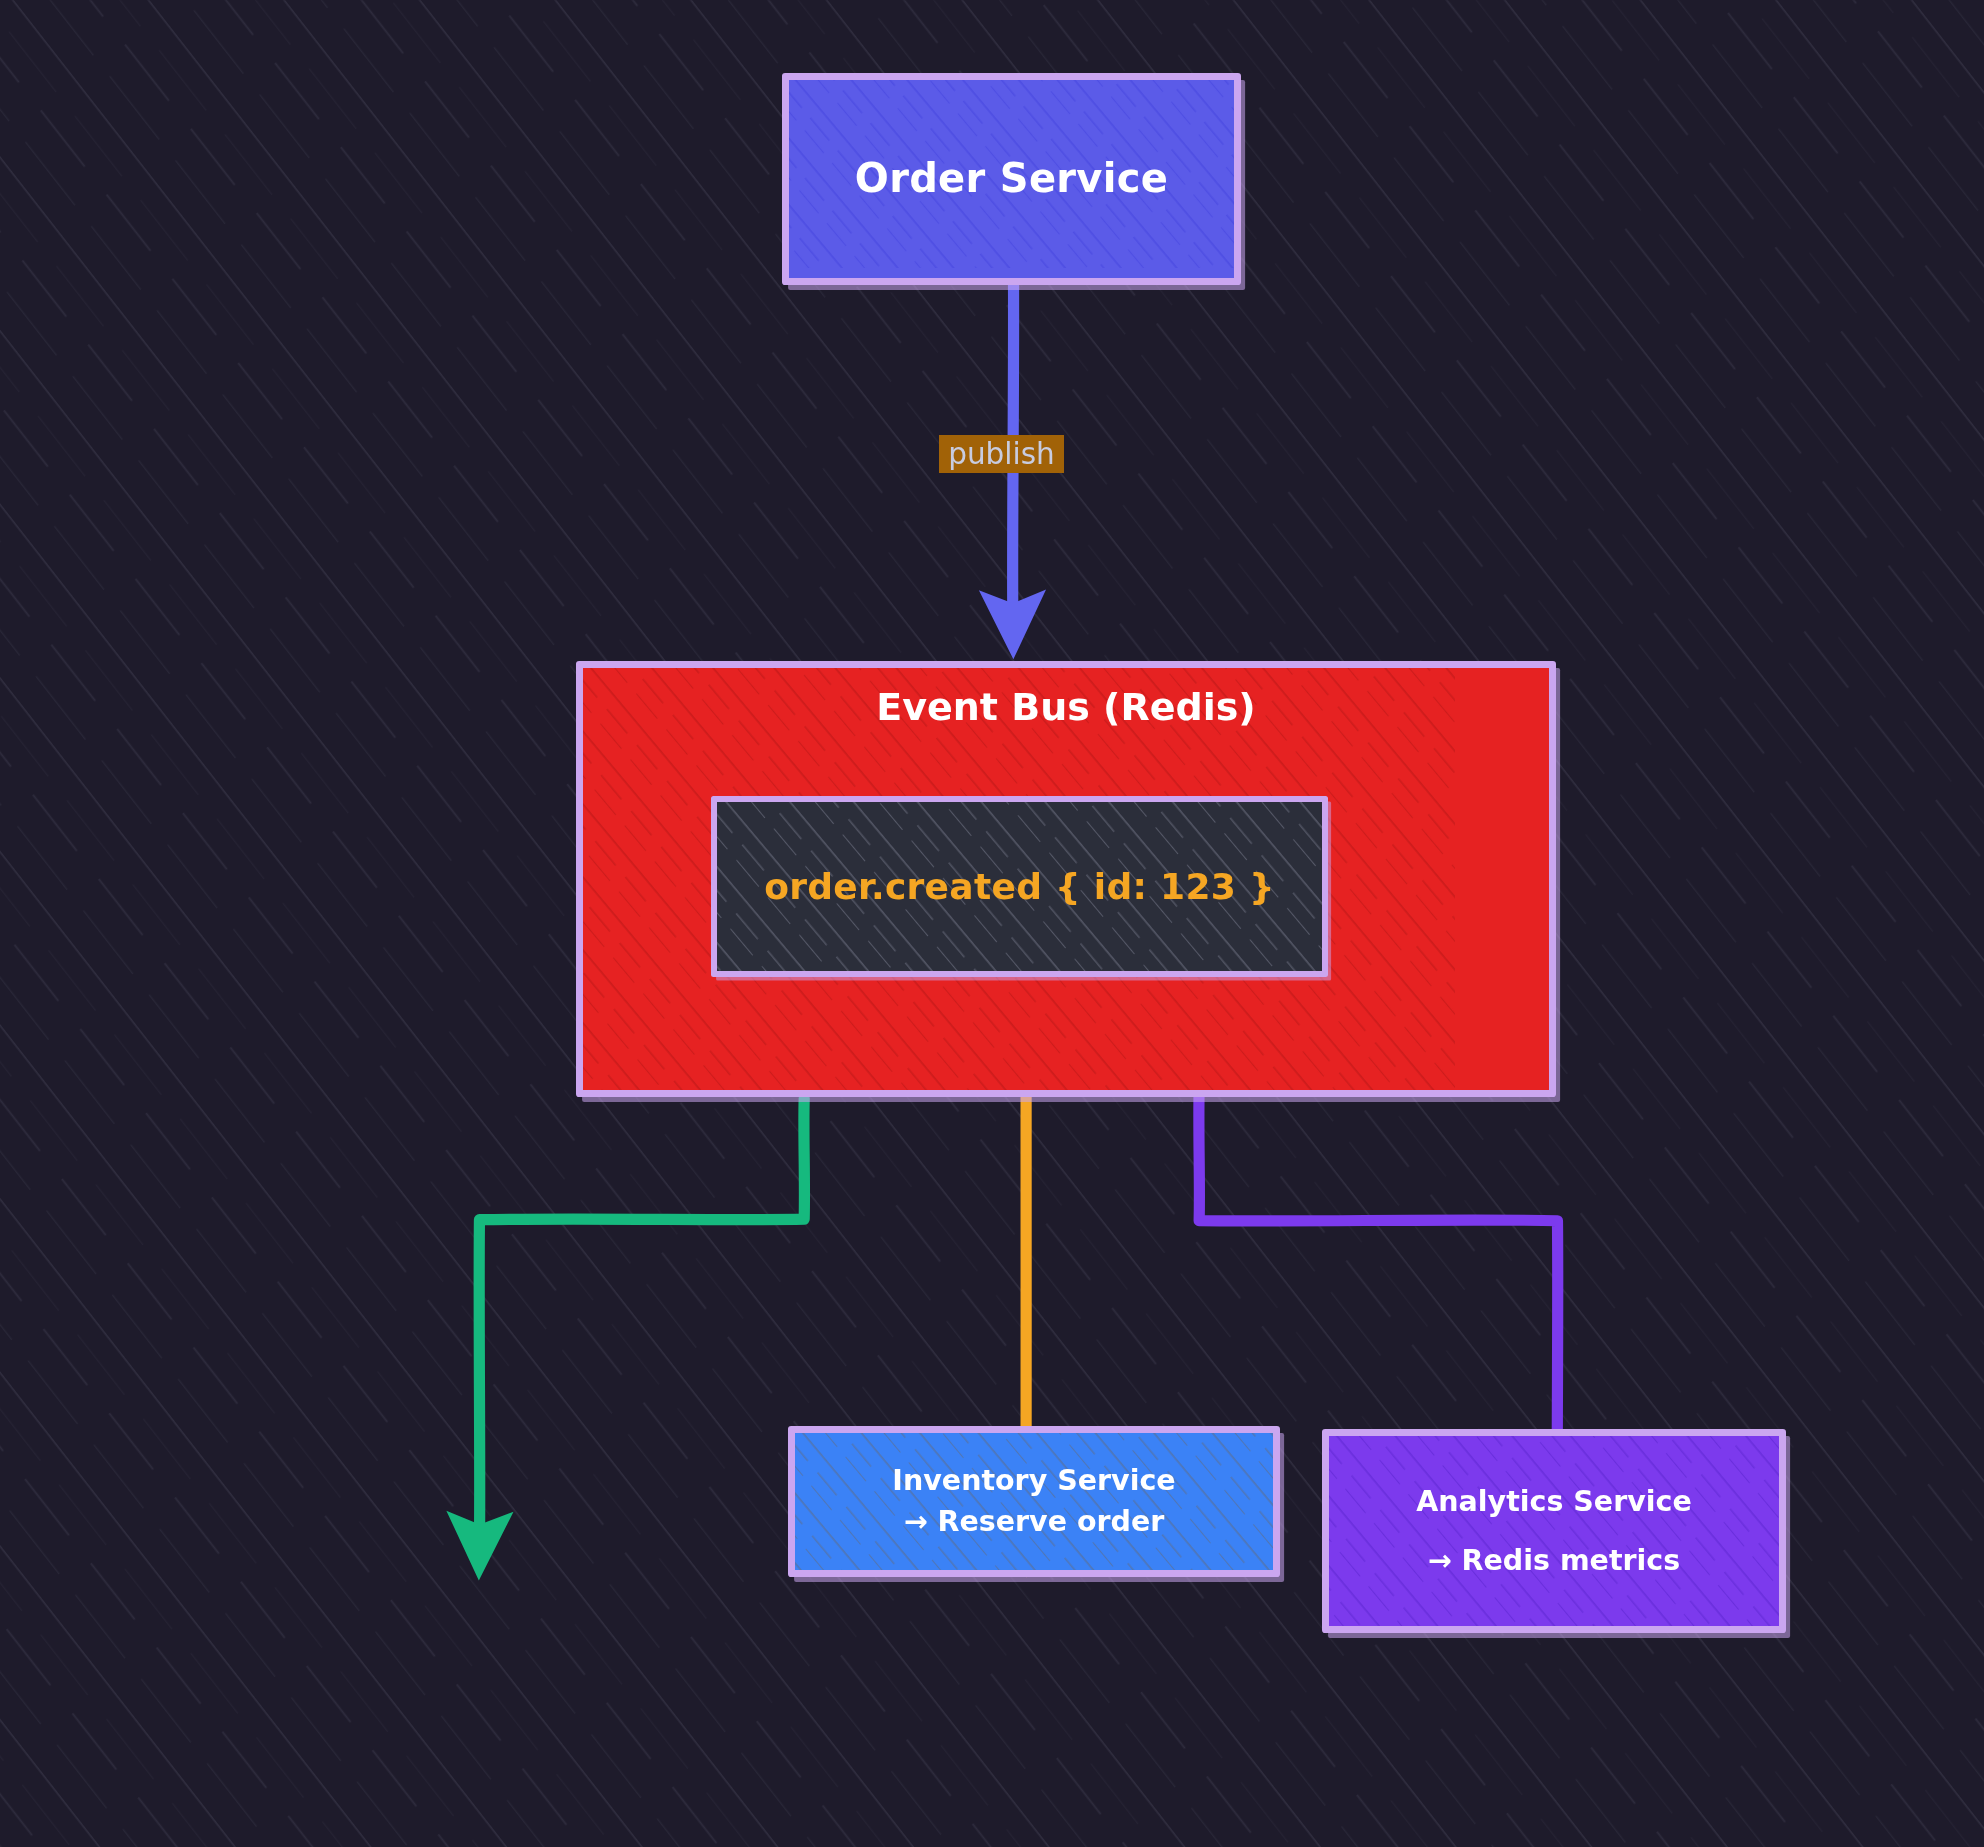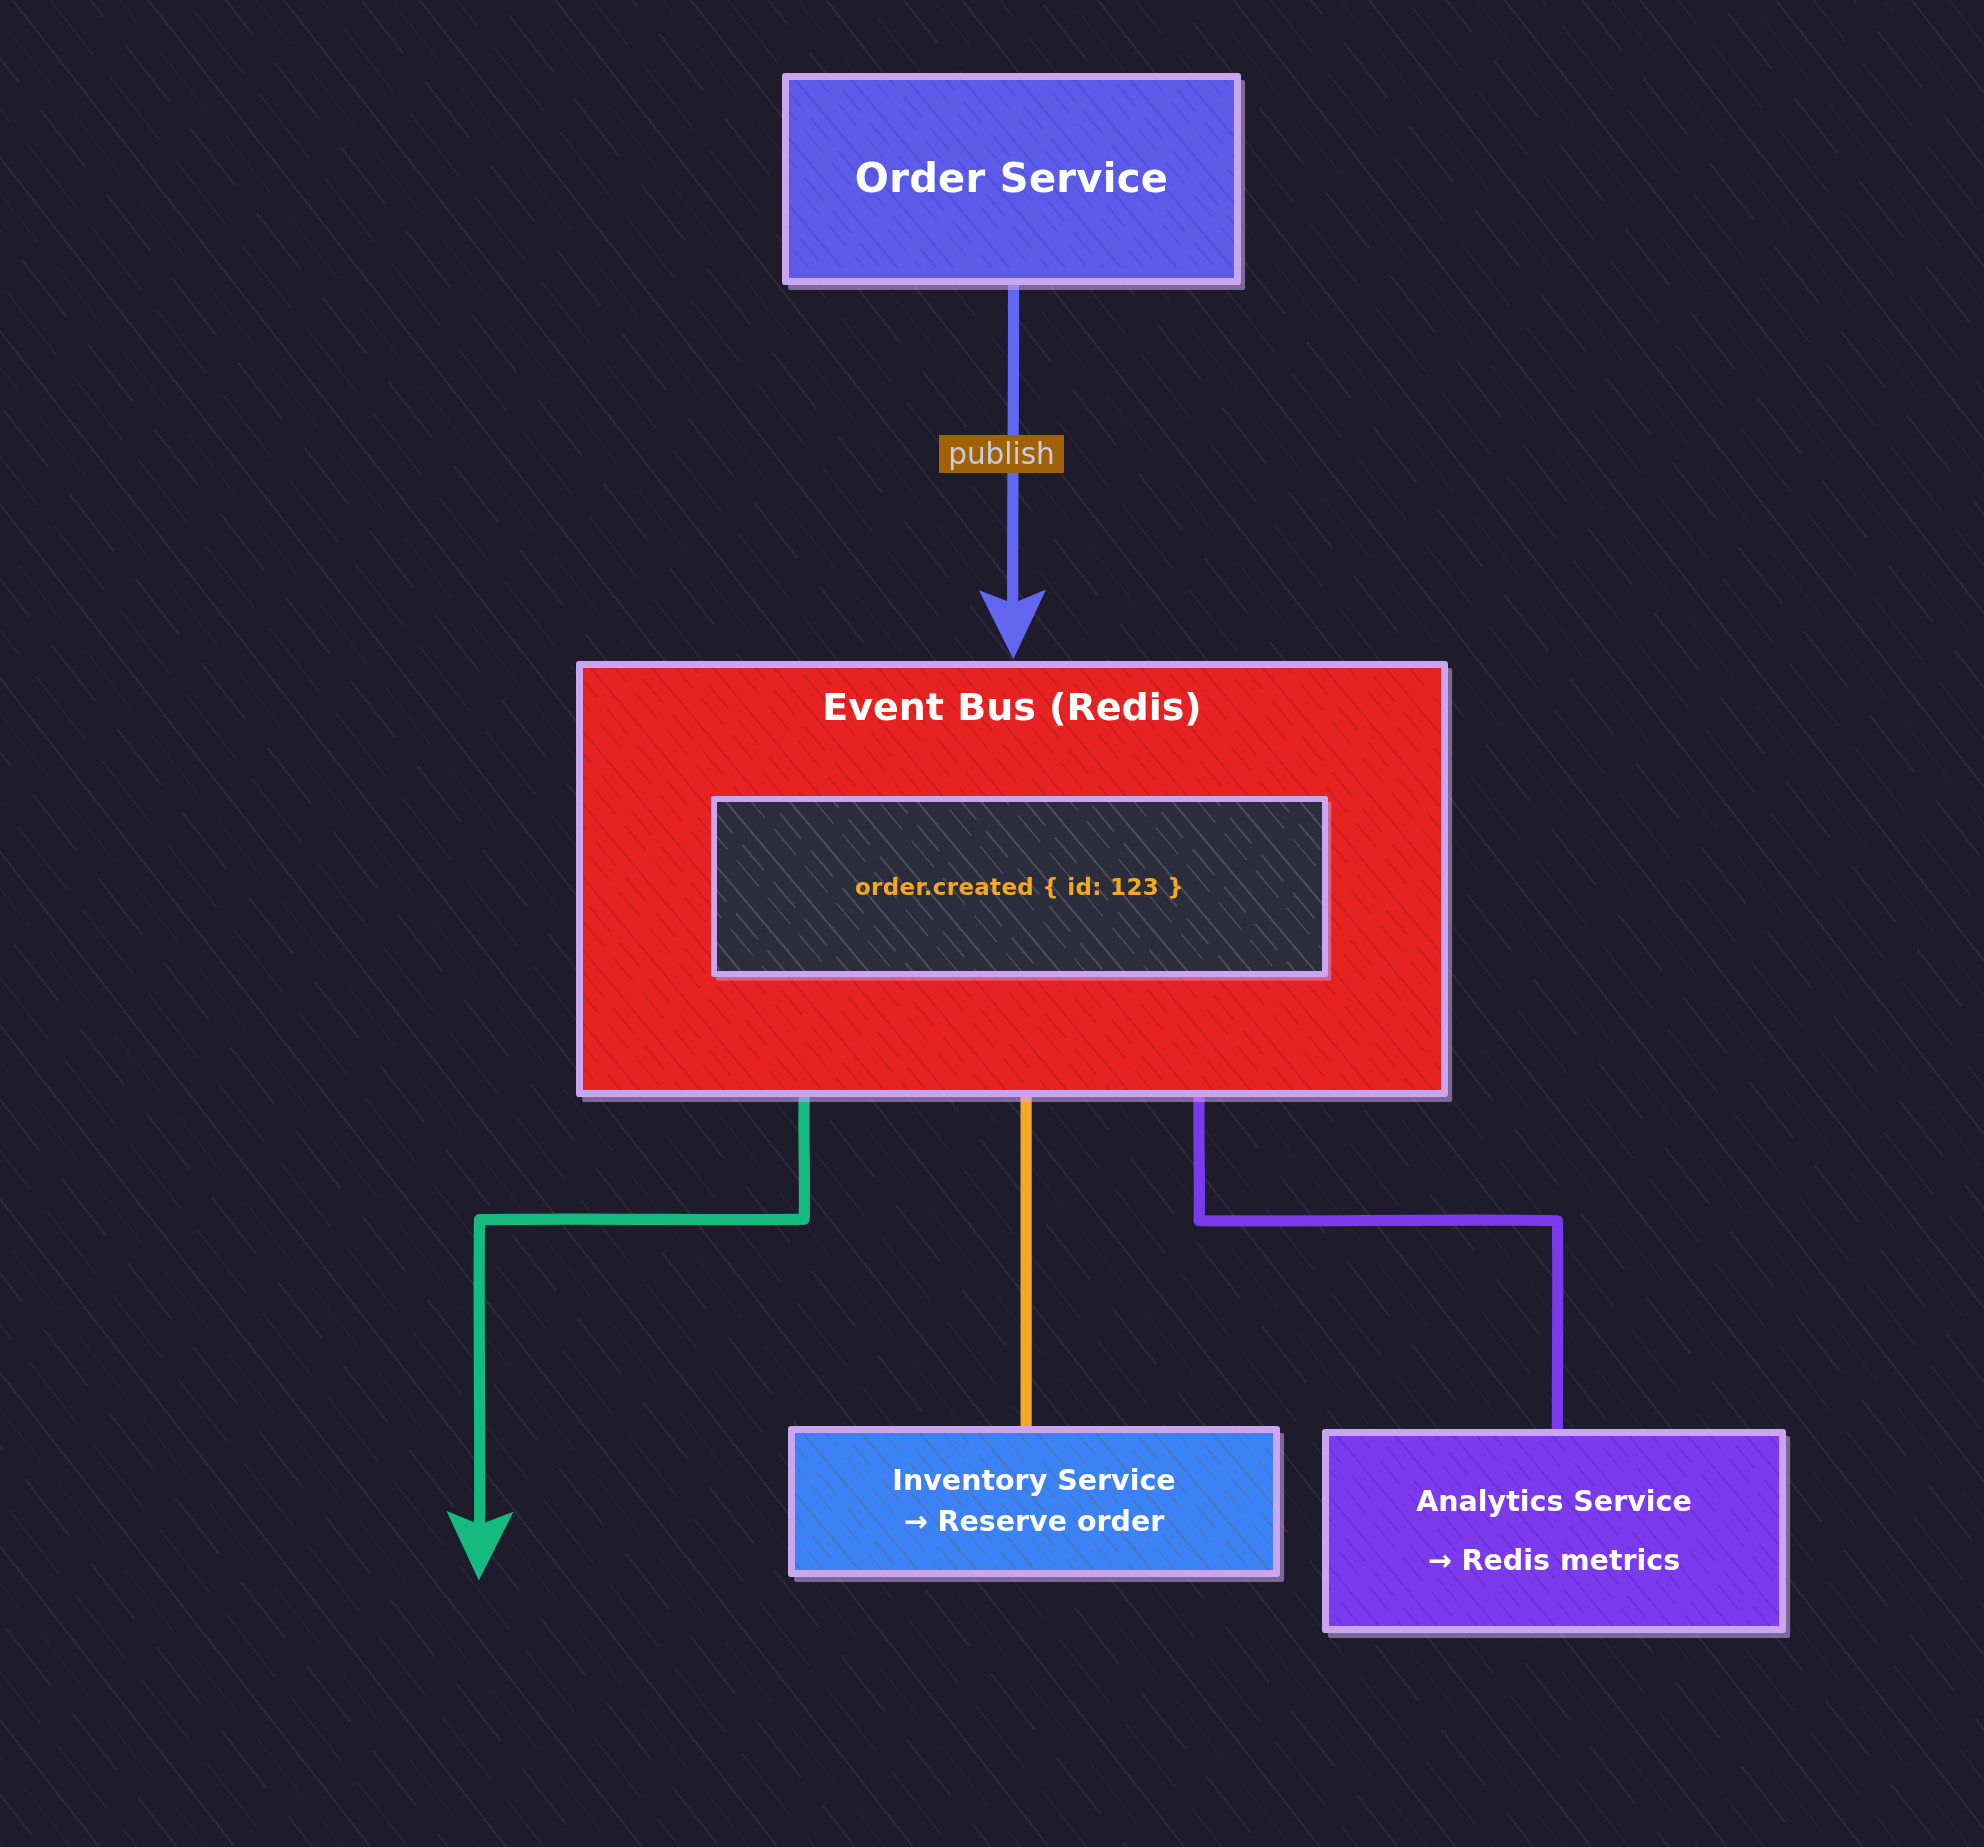--- a/index.html
+++ b/index.html
@@ -38,21 +38,21 @@
   
   #node-order{
     left:782px; top:73px; width:459px; height:212px;
     background:#5b5be8;
     border-radius:3.1px;
   }
   #node-order .label{ font-size:40px; font-weight:700; letter-spacing:0.3px; }
 
   
   #node-bus{
-    left:576px; top:661px; width:872px; height:436px;
+    left:576px; top:661px; width:980px; height:436px;
     background:#e62222;
     border-radius:3.1px;
     justify-content:flex-start;
     padding-top:17.3px;
   }
   #node-bus .label.title{ font-size:38px; font-weight:700; }
 
   
   #payload-box{
     position:absolute; left:128px; top:128px;
@@ -61,21 +61,21 @@
     border:6.6px solid #cba6f0;
     border-radius:2.5px;
     display:flex; align-items:center; justify-content:center;
     z-index:4;
     overflow:hidden;
     box-shadow: 4.1px 4.6px 0 -1px rgba(203,166,240,.5);
   }
   #payload-box .payload-hatch{ position:absolute; inset:0; opacity:.38; pointer-events:none; }
   #payload-text{
     position:relative; z-index:3;
-    color:#f5a623; font-size:23px; font-weight:700; letter-spacing:0.3px;
+    color:#f5a623; font-size:36px; font-weight:700; letter-spacing:0.3px;
     white-space:nowrap;
   }
 
   
   .svc{ border-radius:3.1px; }
   .svc .label.name{ font-size:28.5px; font-weight:700; }
   .svc .label.action{ font-size:28.5px; font-weight:700; margin-top:7.1px; }
 
   #node-email{ left:203px;  top:1434px; width:555px; height:214px; background:#12b880; }
   #node-inventory{ left:788px; top:1426px; width:492px;  height:151px; background:#3b82f6; }

